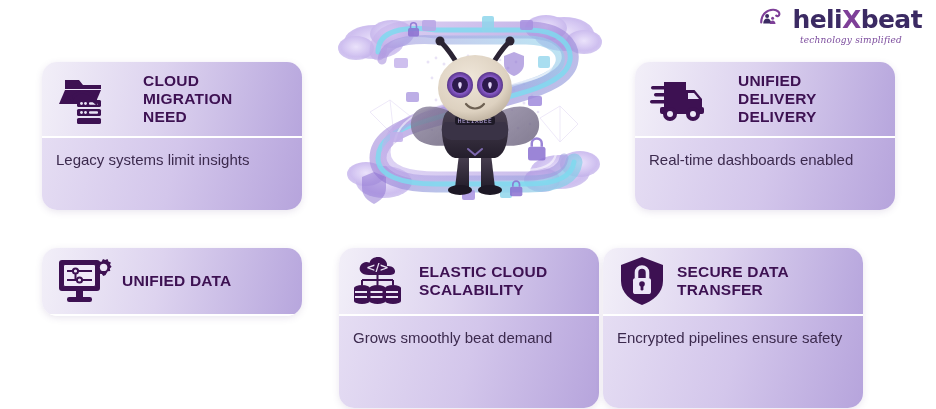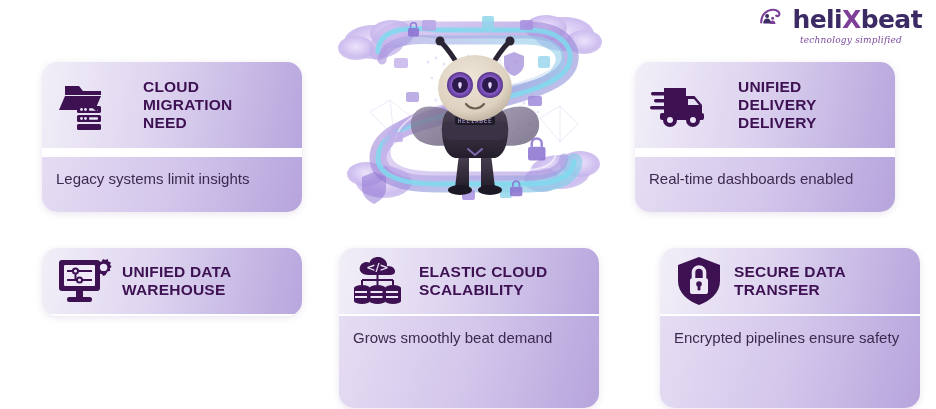--- a/index.html
+++ b/index.html
@@ -66,21 +66,21 @@
     background: #ffffff;
   }
   .card-head {
     display: flex;
     align-items: center;
     gap: 10px;
     padding: 10px 12px 10px 14px;
     background: linear-gradient(100deg, #f2eff8 0%, #ddd3ef 45%, #b7a6dd 100%);
     box-sizing: border-box;
   }
-  .card-head.h-tall { height: 86px; gap: 31px; }
+  .card-head.h-tall { height: 74px; gap: 31px; }
   .card-head.h-short { height: 66px; }
 
   .card-icon {
     flex: 0 0 auto;
     display: flex;
     align-items: center;
     justify-content: center;
   }
   .card-title {
     font-size: 15.5px;
@@ -93,21 +93,21 @@
   .card-divider {
     height: 2px;
     background: #ffffff;
   }
 
   .card-body {
     background: linear-gradient(105deg, #e5ddf3 0%, #d3c6eb 50%, #b6a4dc 100%);
     padding: 13px 14px 14px 14px;
     box-sizing: border-box;
   }
-  .card-body.b-tall { height: 55px; margin-top: 7px; }
+  .card-body.b-tall { height: 72px; }
   .card-body.b-short { height: 92px; }
   .card-text {
     font-size: 15px;
     line-height: 1.24;
     color: #3c2a4e;
   }
 
   
   .hero {
     position: absolute;
@@ -401,21 +401,20 @@
           <rect x="20" y="36" width="7" height="7" fill="#3d1152"></rect>
           <rect x="11" y="42" width="25" height="5" rx="2.2" fill="#3d1152"></rect>
           <g transform="translate(39,4)">
             <path d="M8 0 l2.2 1.1 2.3-1 1 2.4 2.4 .9-.9 2.4 1.6 1.9-1.8 1.7 .5 2.5-2.5 .4-1.4 2.2L10.6 16 8.3 17l-1.5-2-2.5-.2-.2-2.5L1.9 10.9 3 8.6 1.7 6.4l2.2-1.3.1-2.5 2.5 .1Z" fill="#3d1152"></path>
             <circle cx="8.6" cy="8.4" r="3.7" fill="#ece6f7"></circle>
           </g>
         </svg>
       </span>
       <span class="card-title">
         <span>UNIFIED DATA</span><br>
-        <span>WAREHOUSE</span>
       </span>
     </div>
     <div class="card-divider"></div>
   </div>
 
   <div class="card" style="left:339px; top:248px;">
     <div class="card-head h-short">
       <span class="card-icon">
         <svg width="56" height="52" viewBox="0 0 56 52">
           <path d="M16 20 C8 20 5 15 7.5 10.5 C9.5 6.8 14 6 16.5 7.8 C18 2.5 25 0.5 30 3.5
@@ -459,21 +458,21 @@
         <span>ELASTIC CLOUD</span><br>
         <span>SCALABILITY</span>
       </span>
     </div>
     <div class="card-divider"></div>
     <div class="card-body b-short">
       <div class="card-text">Grows smoothly beat demand</div>
     </div>
   </div>
 
-  <div class="card" style="left:660px; top:248px;">
+  <div class="card" style="left:603px; top:248px;">
     <div class="card-head h-short">
       <span class="card-icon">
         <svg width="50" height="52" viewBox="0 0 50 52">
           <path d="M25 2 L46 10 V26 C46 38 36 46 25 50 C14 46 4 38 4 26 V10 Z" fill="#3d1152"></path>
           <rect x="16" y="23" width="18" height="16" rx="2.6" fill="#ece6f7"></rect>
           <path d="M19.5 23 V17.5 A5.5 5.5 0 0 1 30.5 17.5 V23" fill="none" stroke="#ece6f7" stroke-width="3.6"></path>
           <circle cx="25" cy="29" r="2.8" fill="#3d1152"></circle>
           <rect x="23.6" y="29" width="2.8" height="6.5" rx="1.3" fill="#3d1152"></rect>
         </svg>
       </span>

